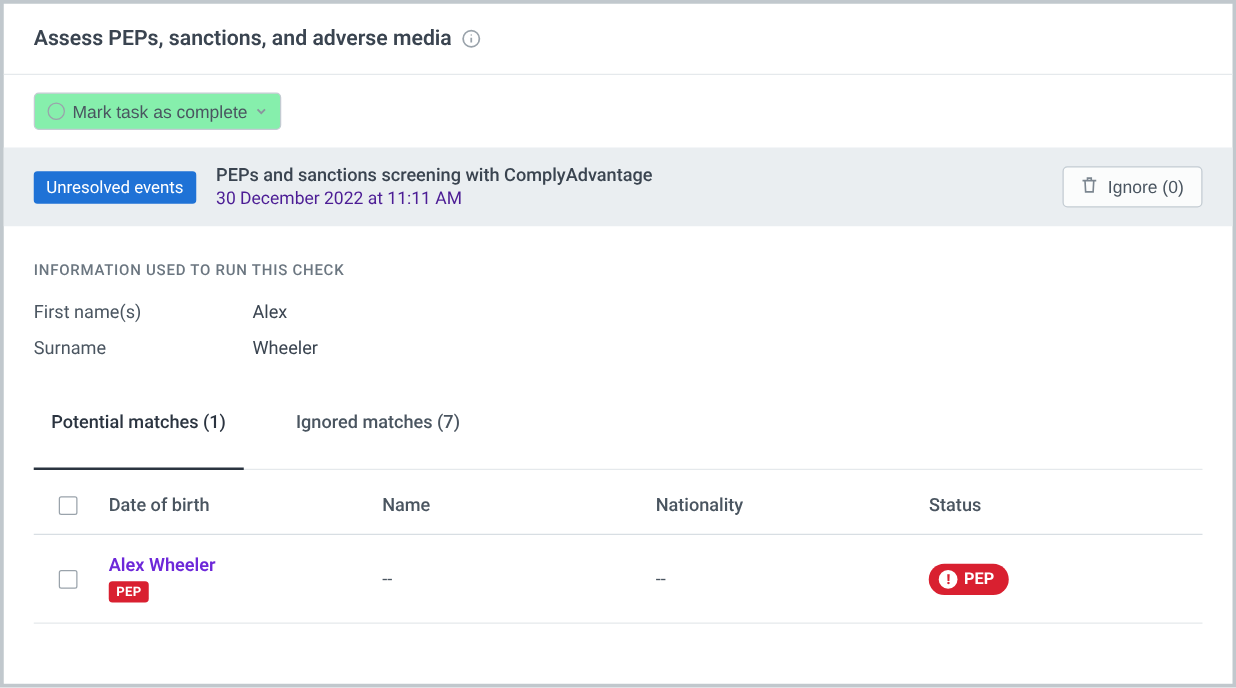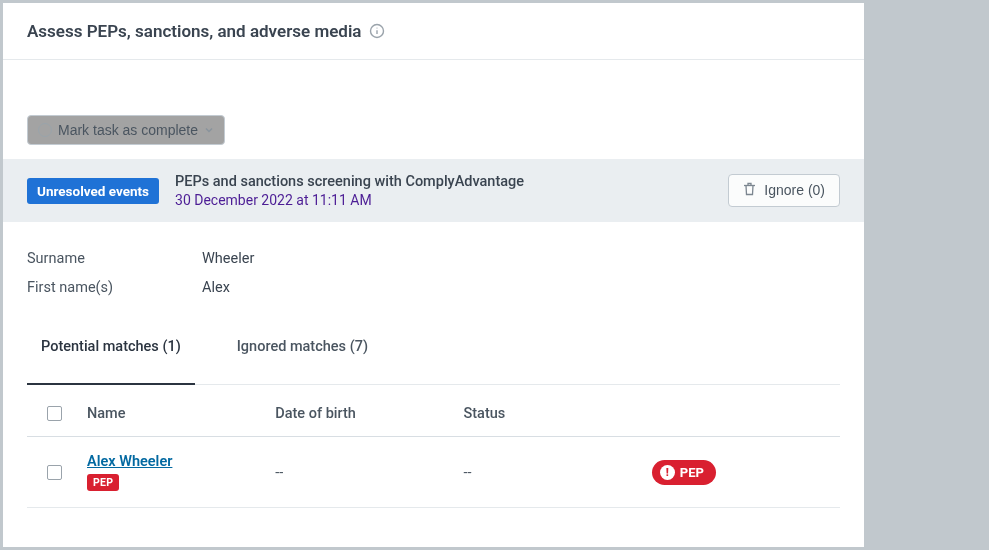--- a/index.html
+++ b/index.html
@@ -6,21 +6,21 @@
 body {
   font-family: -apple-system, BlinkMacSystemFont, "Segoe UI", Roboto, Helvetica, Arial, sans-serif;
   background: #c1c8cd;
   padding: 3px;
   width: 989px;
   height: 550px;
   overflow: hidden;
 }
 .panel {
   background: #fff;
-  width: 861px;
+  width: 983px;
   height: 544px;
 }
 .header {
   padding: 18px 24px;
   display: flex;
   align-items: center;
   gap: 8px;
 }
 .header h1 {
   font-size: 17px;
@@ -38,46 +38,45 @@
 .info-icon svg { display: block; }
 .toolbar {
   border-top: 1px solid #e5e9ec;
   padding: 14px 24px;
 }
 .mark-complete-btn {
   display: inline-flex;
   align-items: center;
   gap: 6px;
   border: 1px solid #c3cbd2;
-  background: #a3a3a3;
+  background: #86efac;
   color: #4a5560;
   font-size: 14px;
   padding: 6px 10px;
   border-radius: 4px;
   cursor: pointer;
-  margin-top: 41px;
 }
 .mark-complete-btn .circle {
   width: 14px;
   height: 14px;
   border: 1.5px solid #9aa3ab;
   border-radius: 50%;
 }
 .mark-complete-btn .chev { color: #8a949d; }
 .event-bar {
   background: #eaeef1;
   padding: 14px 24px;
   display: flex;
   align-items: center;
   gap: 16px;
 }
 .badge-blue {
   background: #1f72d6;
   color: #fff;
-  font-weight: 700;
+  font-weight: 400;
   font-size: 13.5px;
   padding: 5px 10px;
   border-radius: 3px;
 }
 .event-info { flex: 1; }
 .event-title {
   color: #3a4450;
   font-size: 14.5px;
   font-weight: 500;
 }
@@ -161,23 +160,22 @@
 .checkbox-cell { padding-left: 20px; }
 .checkbox {
   width: 15px;
   height: 15px;
   border: 1.5px solid #9aa3ab;
   border-radius: 2px;
   cursor: pointer;
 }
 .name-cell { display: flex; flex-direction: column; align-items: flex-start; gap: 4px; }
 .name-link {
-  color: #0369a1;
+  color: #6d28d9;
   font-weight: 600;
-  text-decoration: underline;
   cursor: pointer;
 }
 .pep-badge {
   background: #d92030;
   color: #fff;
   font-size: 10.5px;
   font-weight: 700;
   padding: 2px 6px;
   border-radius: 3px;
   letter-spacing: 0.3px;
@@ -245,41 +243,43 @@
           <polyline points="1,3.5 12,3.5"></polyline>
           <path d="M3 3.5 L3.5 12.5 L9.5 12.5 L10 3.5"></path>
           <path d="M5 3.5 L5 1.5 L8 1.5 L8 3.5"></path>
         </svg>
       </span>
       <span>Ignore (0)</span>
     </button>
   </div>
 
   <div class="content">
+    <div class="section-label">INFORMATION USED TO RUN THIS CHECK</div>
+    <div class="info-row">
+      <div class="info-label">First name(s)</div>
+      <div class="info-value">Alex</div>
+    </div>
     <div class="info-row">
       <div class="info-label">Surname</div>
       <div class="info-value">Wheeler</div>
-    </div>
-    <div class="info-row">
-      <div class="info-label">First name(s)</div>
-      <div class="info-value">Alex</div>
     </div>
 
     <div class="tabs">
       <div class="tab active">Potential matches (1)</div>
       <div class="tab">Ignored matches (7)</div>
     </div>
 
     <div class="table">
       <div class="table-header">
         <div class="checkbox-cell">
           <div class="checkbox"></div>
         </div>
+        <div>Date of birth</div>
         <div>Name</div>
-        <div>Date of birth</div>
+        <div>Nationality</div>
         <div>Status</div>
       </div>
 
       <div class="table-row">
         <div class="checkbox-cell">
           <div class="checkbox"></div>
         </div>
         <div class="name-cell">
           <a class="name-link">Alex Wheeler</a>
           <span class="pep-badge">PEP</span>

